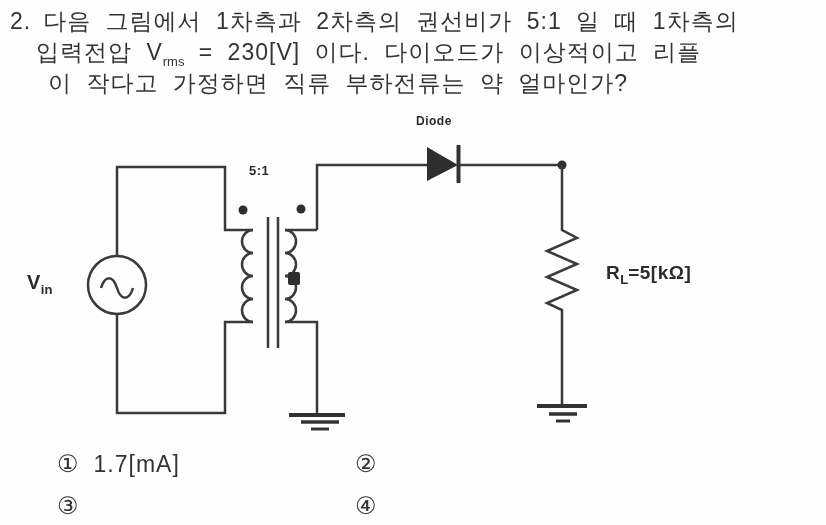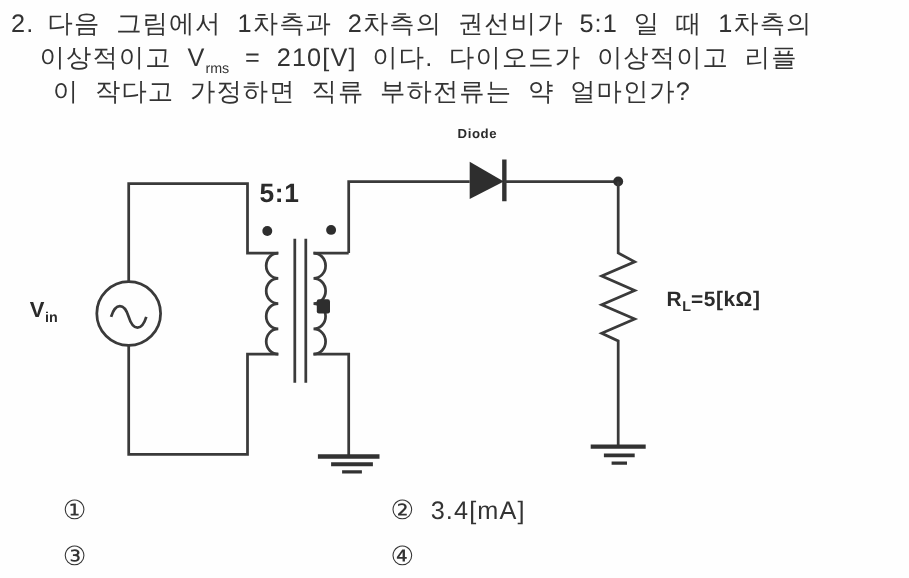--- a/index.html
+++ b/index.html
@@ -28,21 +28,21 @@
   svg .thick{stroke:#323232;fill:none;}
   svg .fillink{fill:#2e2e2e;stroke:none;}
 </style>
 </head>
 <body>
 
 <div class="qline" style="left:10px;top:8px">
   <span class="qnum">2.</span><span>다음 그림에서 1차측과 2차측의 권선비가 5:1 일 때 1차측의</span>
 </div>
 <div class="qline" style="left:36px;top:39px">
-  <span>이상적이고 V</span><sub class="sm">rms</sub><span> = 210[V] 이다. 다이오드가 이상적이고 리플</span>
+  <span>입력전압 V</span><sub class="sm">rms</sub><span> = 230[V] 이다. 다이오드가 이상적이고 리플</span>
 </div>
 <div class="qline" style="left:48px;top:70px">이 작다고 가정하면 직류 부하전류는 약 얼마인가?</div>
 
 <svg style="position:absolute;left:0;top:110px" width="826" height="335" viewBox="0 0 826 335" xmlns="http://www.w3.org/2000/svg">
 
   <path class="wire" d="M117,146 V57 H225 V120 H253 M117,204 V303 H225 V212 H253"></path>
 
   <circle class="wire" cx="117" cy="175" r="29"></circle>
   <path class="wire" d="M101,178 c4,-13 12,-13 16,0 c4,13 12,13 16,0" stroke-width="2.6"></path>
 
@@ -77,33 +77,33 @@
     <path class="thick" d="M289,305 H345" stroke-width="4"></path>
     <path class="thick" d="M301,312 H339" stroke-width="3.5"></path>
     <path class="thick" d="M311,319 H329" stroke-width="3"></path>
   </g>
 </svg>
 
 <div class="clabel" style="left:27px;top:271px;font-size:20px">
   <span>V</span><sub class="sm">in</sub>
 </div>
 
-<div class="clabel" style="left:236px;top:163px;font-size:24px">5:1</div>
+<div class="clabel" style="left:249px;top:163px;font-size:13px">5:1</div>
 
 <div class="clabel" style="left:416px;top:114px;font-size:12px">Diode</div>
 
 <div class="clabel" style="left:606px;top:262px;font-size:19px">
   <span>R</span><sub class="sm">L</sub><span>=5[kΩ]</span>
 </div>
 
 <div class="opt" style="left:57px;top:450px">
   <span class="onum">①</span>
+  <span>1.7[mA]</span>
 </div>
 <div class="opt" style="left:355px;top:450px">
   <span class="onum">②</span>
-  <span>3.4[mA]</span>
 </div>
 <div class="opt" style="left:57px;top:492px">
   <span class="onum">③</span>
 </div>
 <div class="opt" style="left:355px;top:492px">
   <span class="onum">④</span>
 </div>
 
 </body></html>

